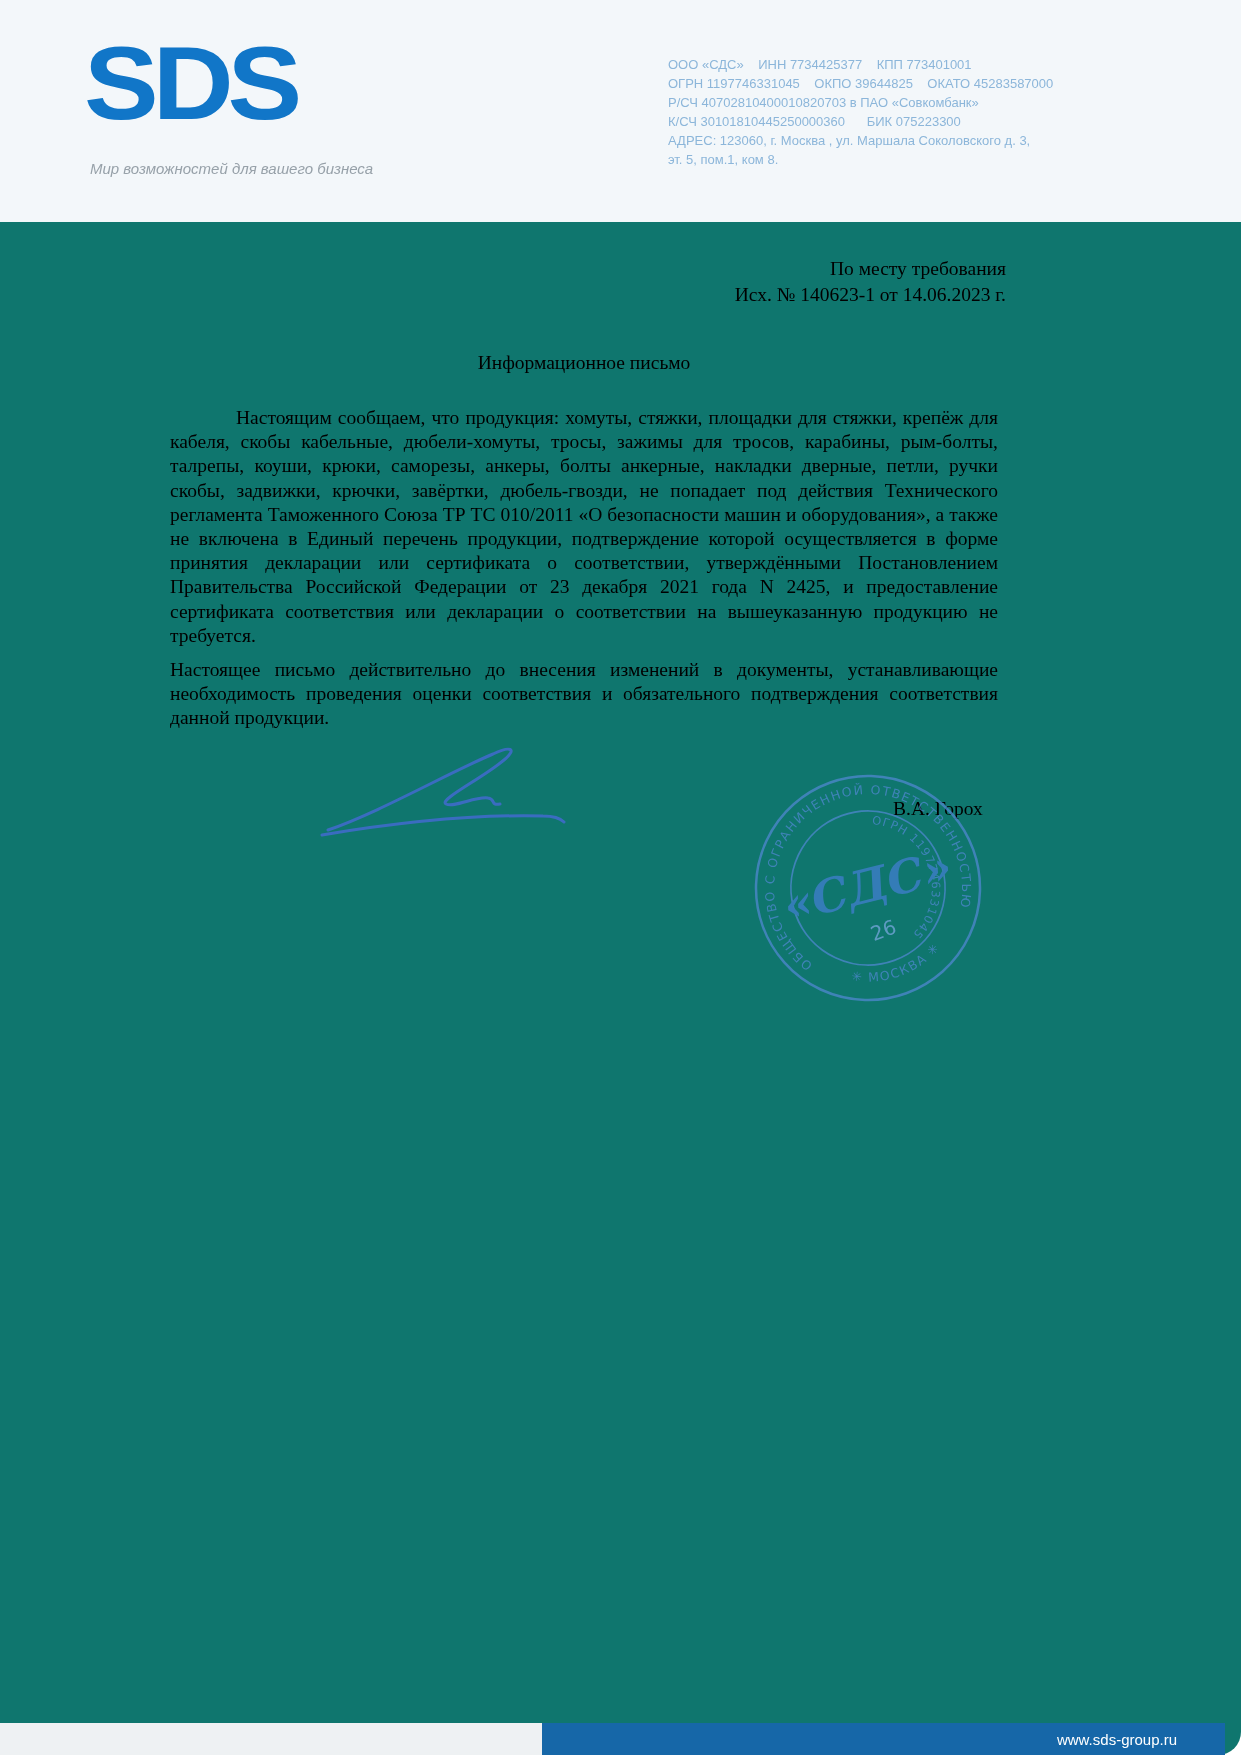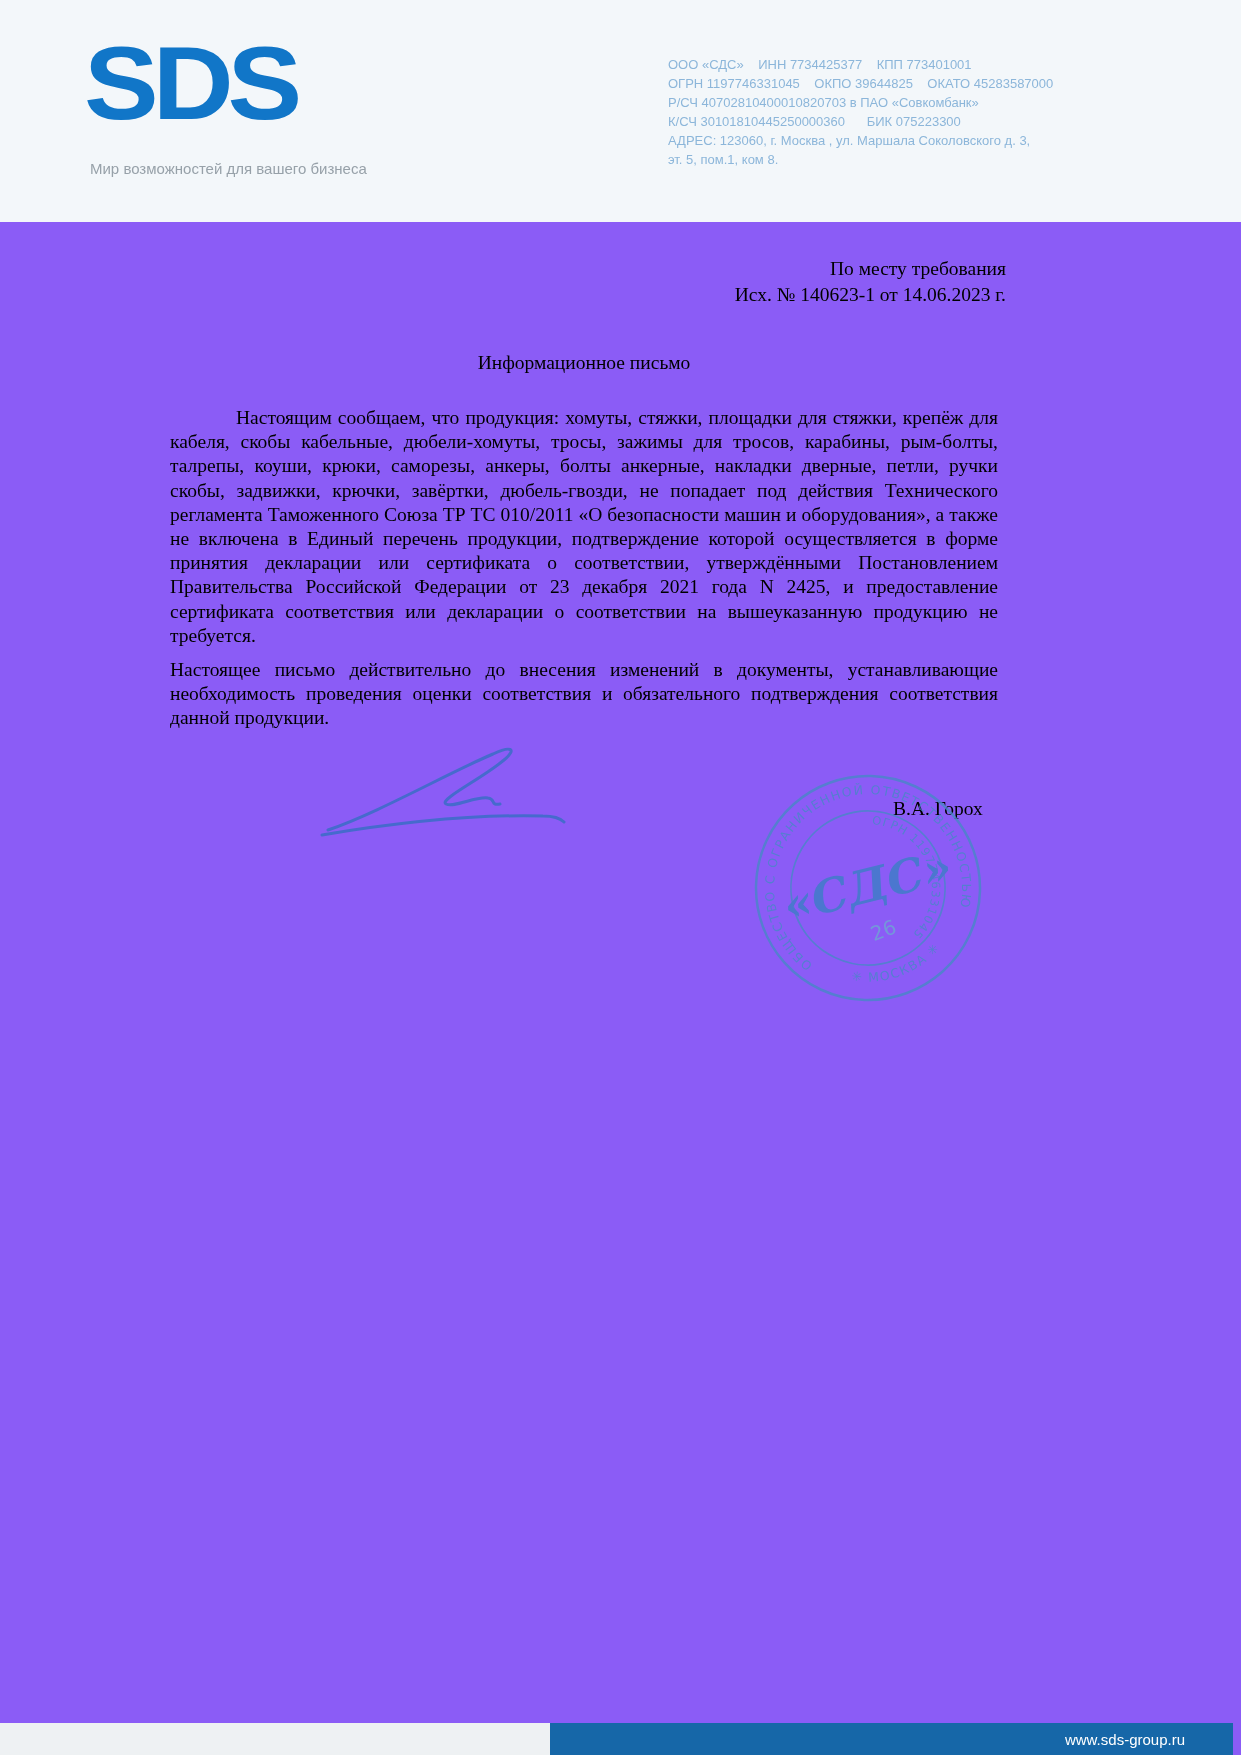--- a/index.html
+++ b/index.html
@@ -3,38 +3,38 @@
 <meta charset="utf-8">
 <style>
   * { margin:0; padding:0; box-sizing:border-box; }
   html,body { background:#ffffff; }
   body {
     width:1241px; height:1755px; position:relative;
     font-family:"Liberation Serif", serif;
     color:#111;
     overflow:hidden;
   }
-  .page { position:absolute; inset:0; background:#8b5cf6; }
+  .page { position:absolute; inset:0; background:#0f766e;border-radius:23px; }
 
   
   .header-band {
     position:absolute; top:0; left:0; width:1241px; height:222px;
     background:#f3f7fa;
   }
   .logo {
     position:absolute; left:84px; top:28px;
     font-family:"Liberation Sans", sans-serif;
     font-weight:bold; font-size:112px; line-height:1;
     letter-spacing:-6px; color:#1176c8;
     transform:scaleY(0.92);
   }
   .tagline {
     position:absolute; left:90px; top:160px;
     font-family:"Liberation Sans", sans-serif;
-    font-size:15px; color:#97a1a9;
+    font-size:15px; color:#97a1a9;font-style:italic;
   }
   .header-details {
     position:absolute; left:668px; top:55px;
     font-family:"Liberation Sans", sans-serif;
     font-size:13px; line-height:19px; color:#8cb6da;
   }
   .header-details div { white-space:pre; }
 
   
   .meta {
@@ -72,21 +72,21 @@
   .stamp-center-text { font-family:"DejaVu Serif", serif; font-style:italic; font-weight:bold; font-size:46px; fill:#3d7ec7; }
   .stamp-num-text { font-family:"DejaVu Sans", sans-serif; font-size:20px; fill:#6fa3d4; }
 
   
   .footer { position:absolute; left:0; bottom:0; width:1241px; height:32px; }
   .footer-left {
     position:absolute; left:0; top:0; width:45%; height:100%;
     background:#eef1f3;
   }
   .footer-right {
-    position:absolute; right:8px; top:0; width:55%; height:100%;
+    position:absolute; right:16px; top:0; width:55%; height:100%;
     background:#1667a8; color:#fff;
     display:flex; align-items:center; justify-content:flex-end;
     padding-right:48px;
     font-family:"Liberation Sans", sans-serif; font-size:15px;
   }
 </style>
 </head>
 <body>
 
 <div class="page">

